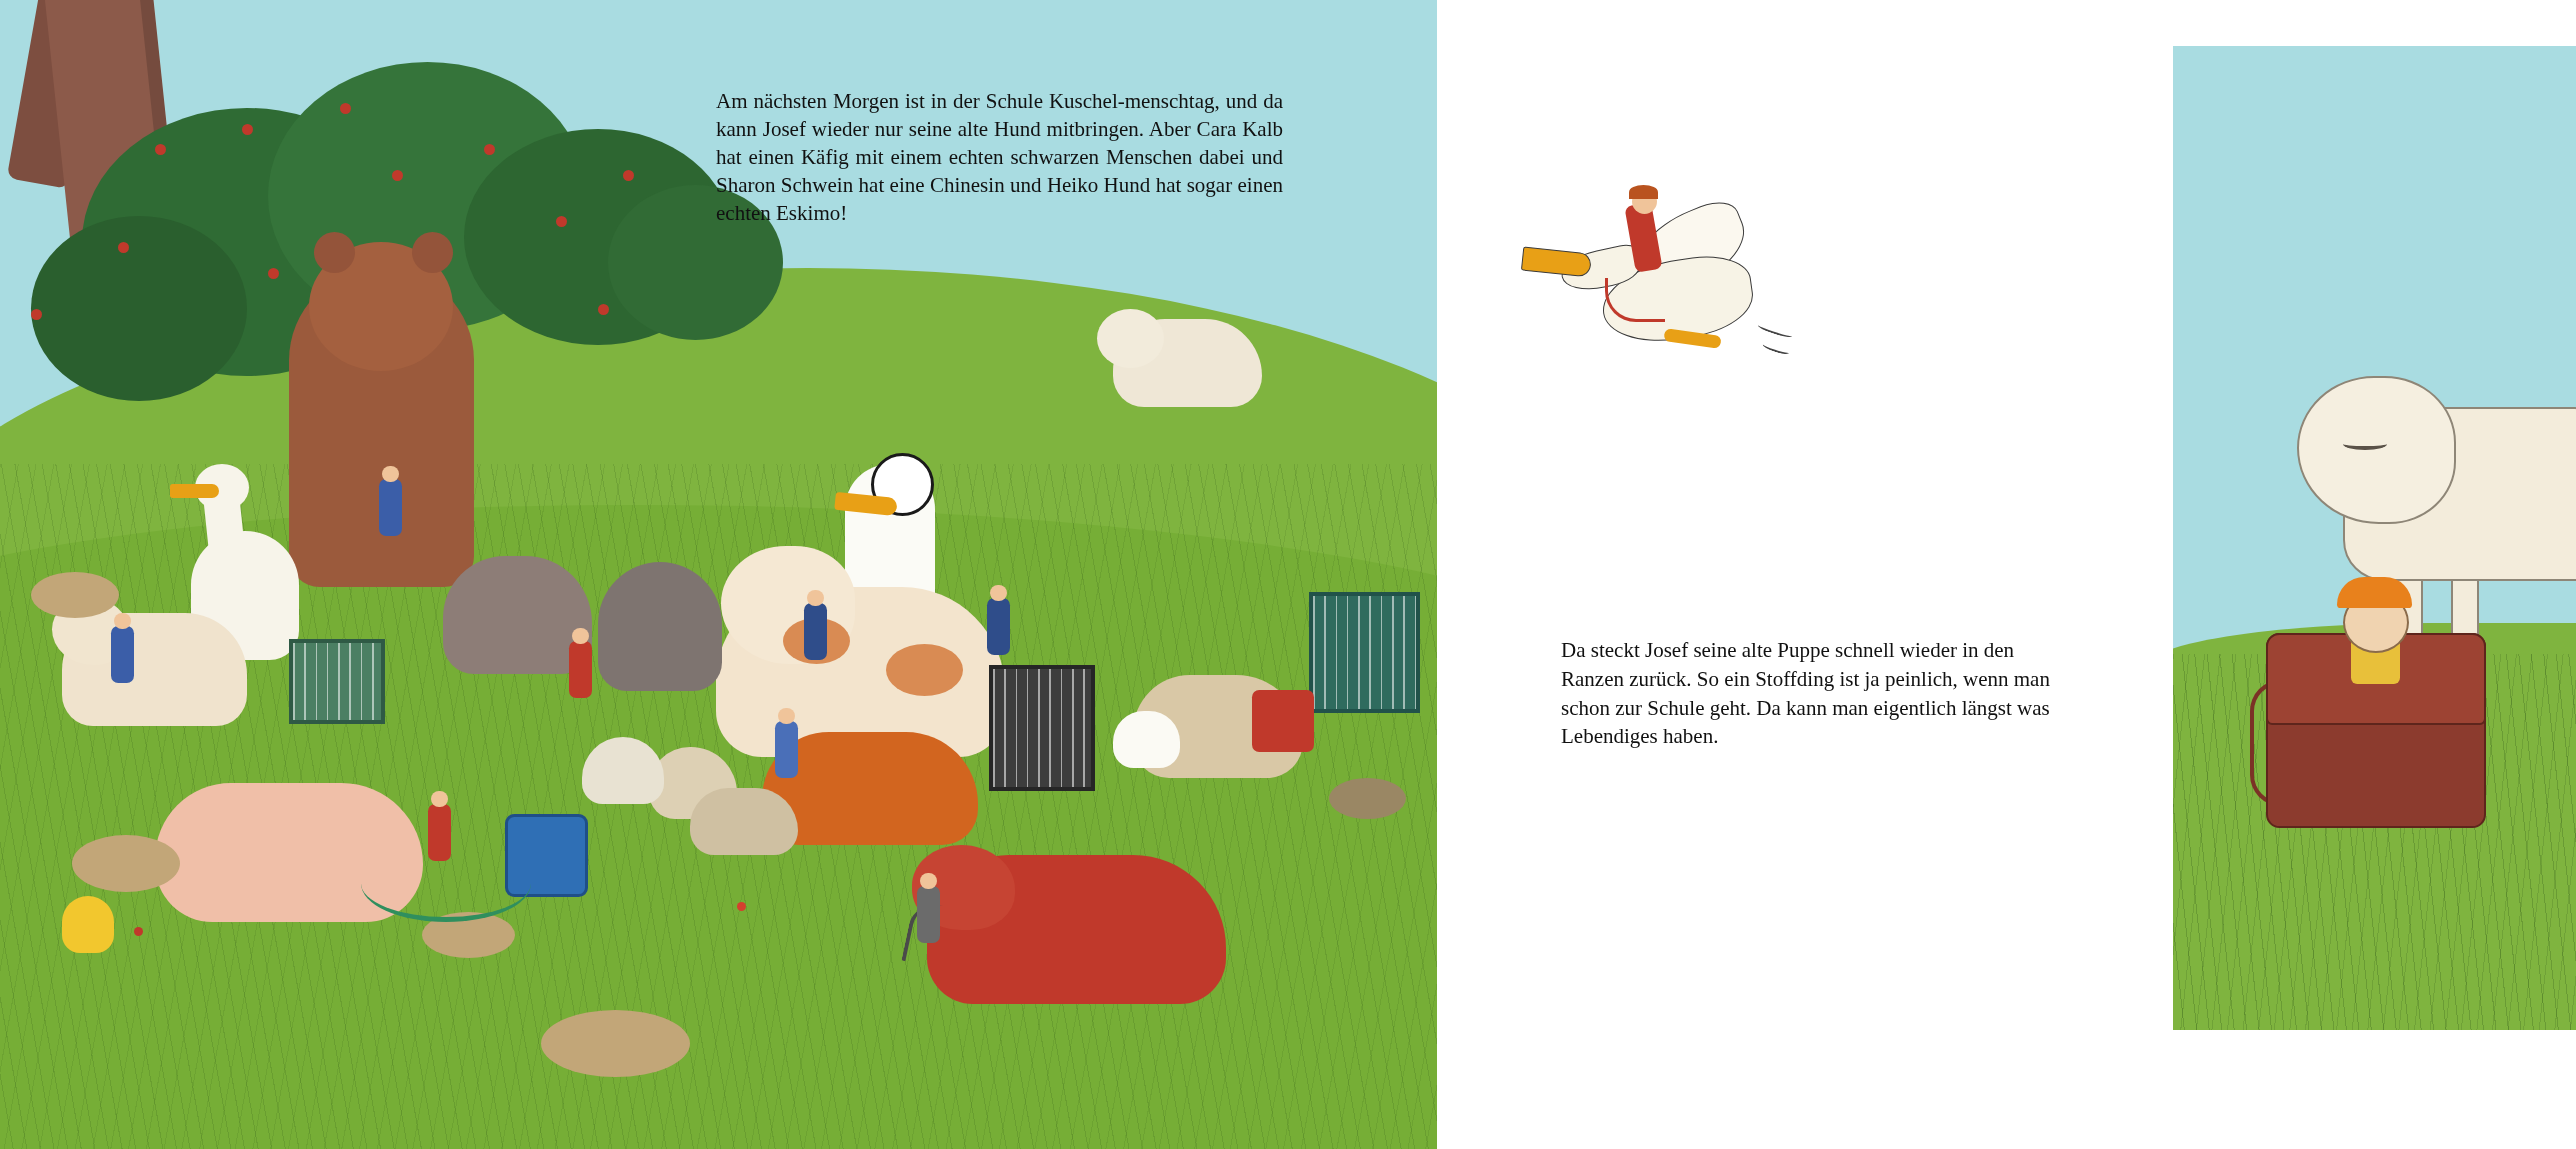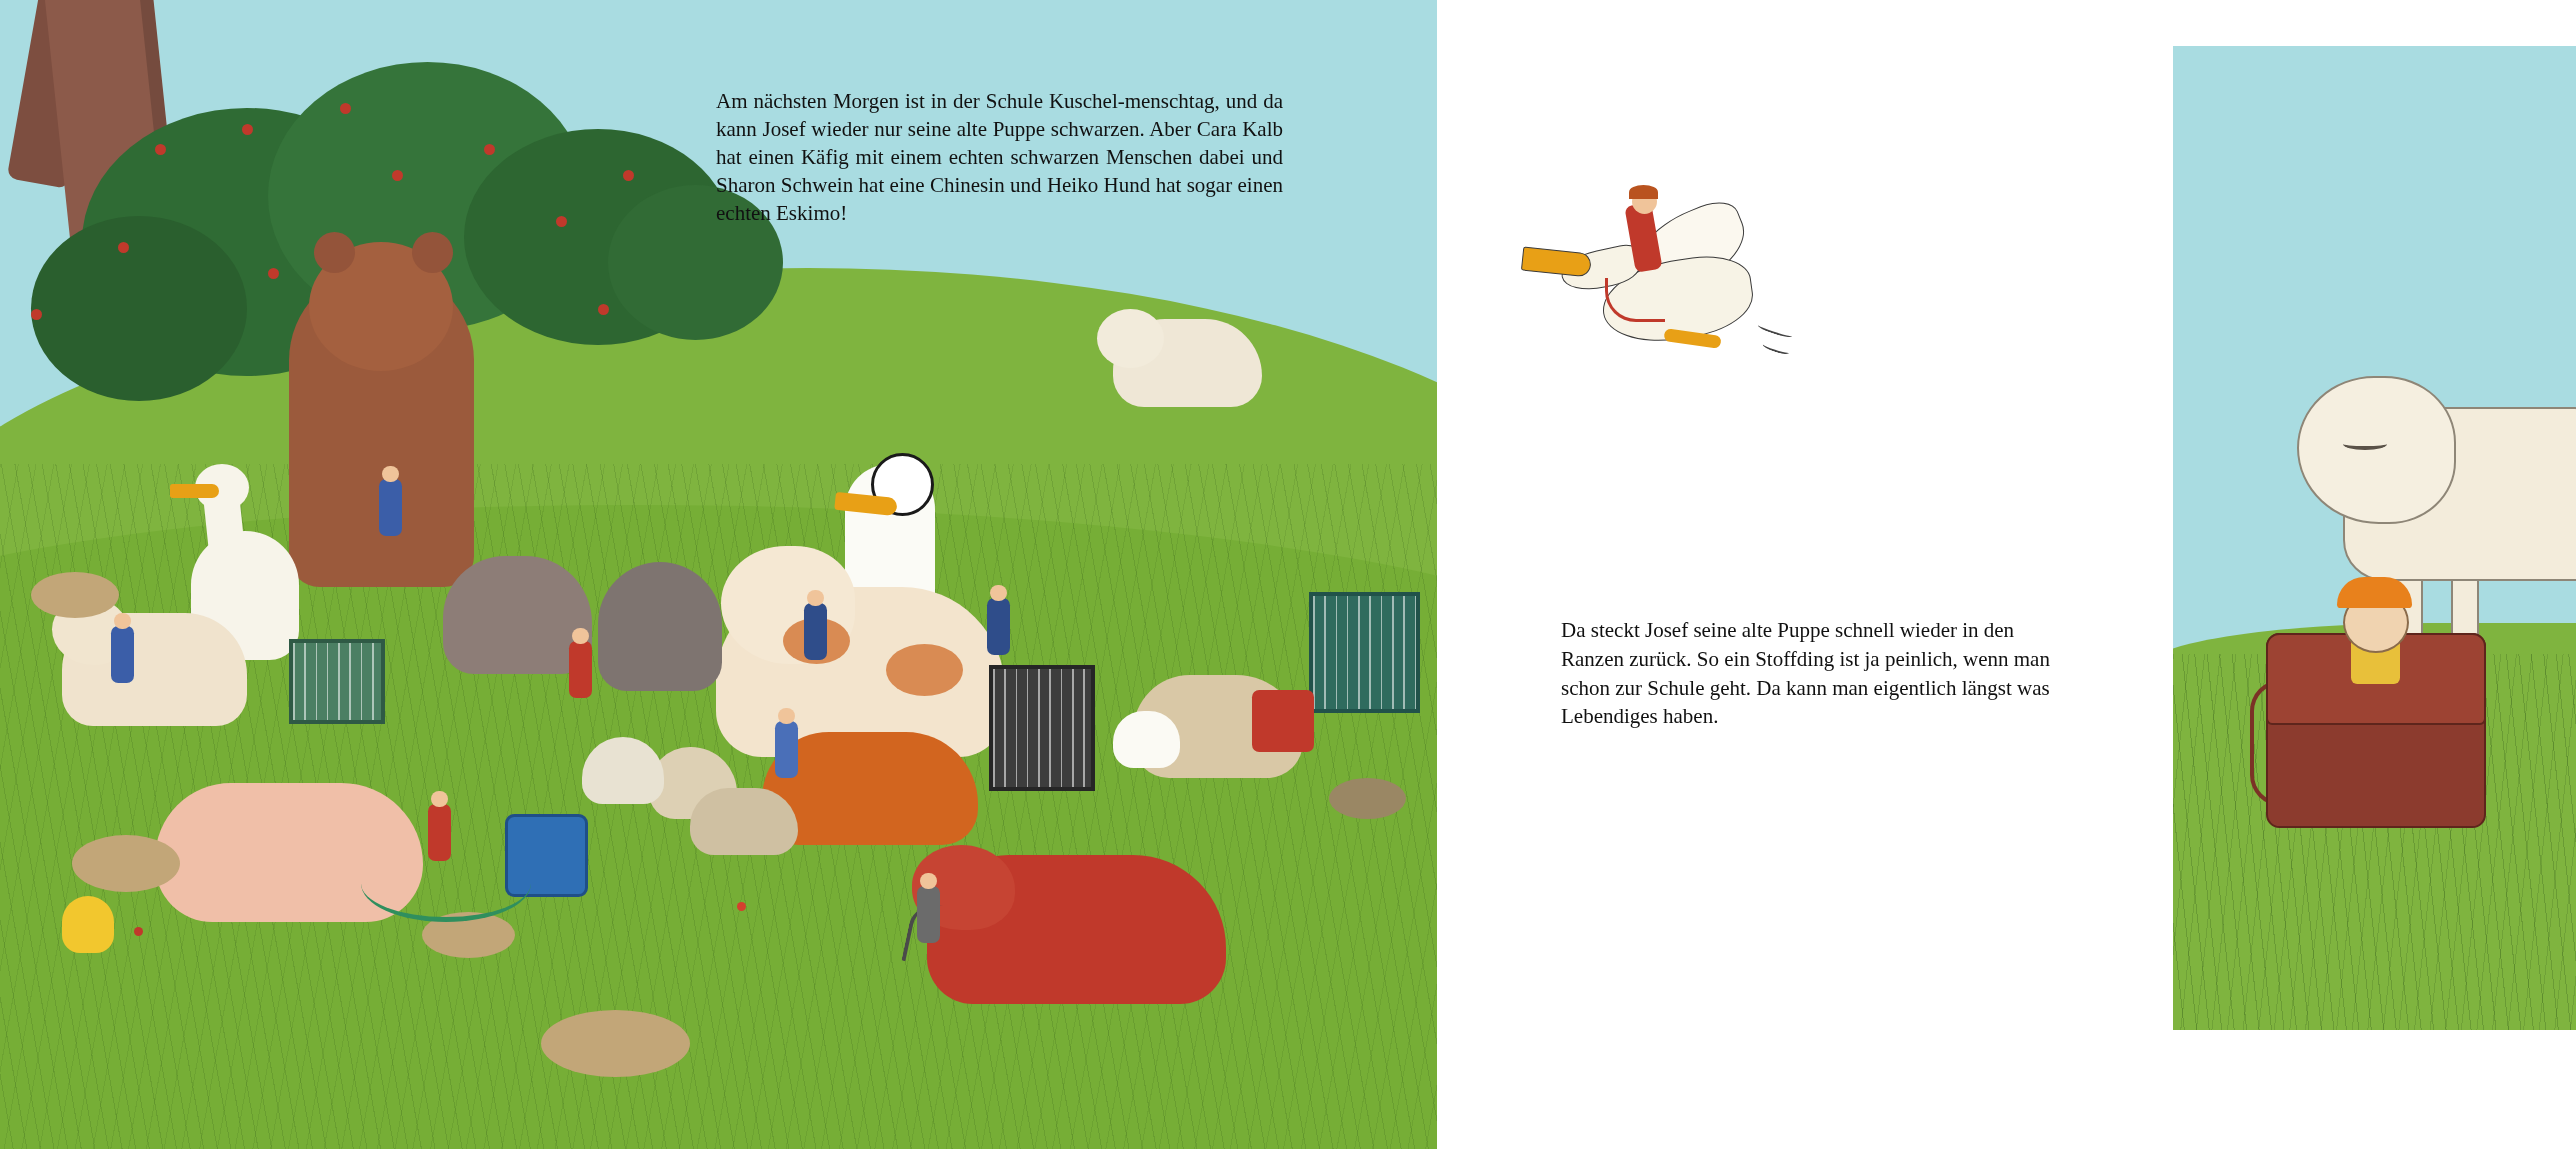--- a/index.html
+++ b/index.html
@@ -375,21 +375,21 @@
   .vg-swoosh {
     position:absolute; left: 258px; top: 144px;
     width: 36px; height: 5.2px; border-bottom: 2.6px solid #444; border-radius: 50%;
     transform: rotate(18deg);
   }
   .vg-swoosh.s2 { left: 263px; top: 162px; width: 28px; }
   
   .right-text {
     position: absolute;
     left: 1561px;
-    top: 595px;
+    top: 615px;
     width: 520px;
     color: #111;
     font-size: 21px;
     line-height: 1.37;
     font-family: "Liberation Serif", serif;
   }
   
   .frame-pic {
     position: absolute;
     left: 2173px;
@@ -576,21 +576,21 @@
     <div class="kid k7">
         <span class="head"></span>
       </div>
     <div class="kid k8">
         <span class="head"></span>
       </div>
 
     <div class="flower" style="left:737px; top:902px;"></div>
     <div class="flower" style="left:134px;  top:927px; background:#c0392b;"></div>
 
-    <p class="left-text">Am nächsten Morgen ist in der Schule Kuschel-menschtag, und da kann Josef wieder nur seine alte Puppe schwarzen. Aber Cara Kalb hat einen Käfig mit einem echten schwarzen Menschen dabei und Sharon Schwein hat eine Chinesin und Heiko Hund hat sogar einen echten Eskimo!</p>
+    <p class="left-text">Am nächsten Morgen ist in der Schule Kuschel-menschtag, und da kann Josef wieder nur seine alte Hund mitbringen. Aber Cara Kalb hat einen Käfig mit einem echten schwarzen Menschen dabei und Sharon Schwein hat eine Chinesin und Heiko Hund hat sogar einen echten Eskimo!</p>
   </div>
 
   <div class="right-page"></div>
 
   <div class="vignette-goose">
     <div class="vg-wing"></div>
     <div class="vg-body"></div>
     <div class="vg-neck"></div>
     <div class="vg-beak"></div>
     <div class="vg-leg"></div>

